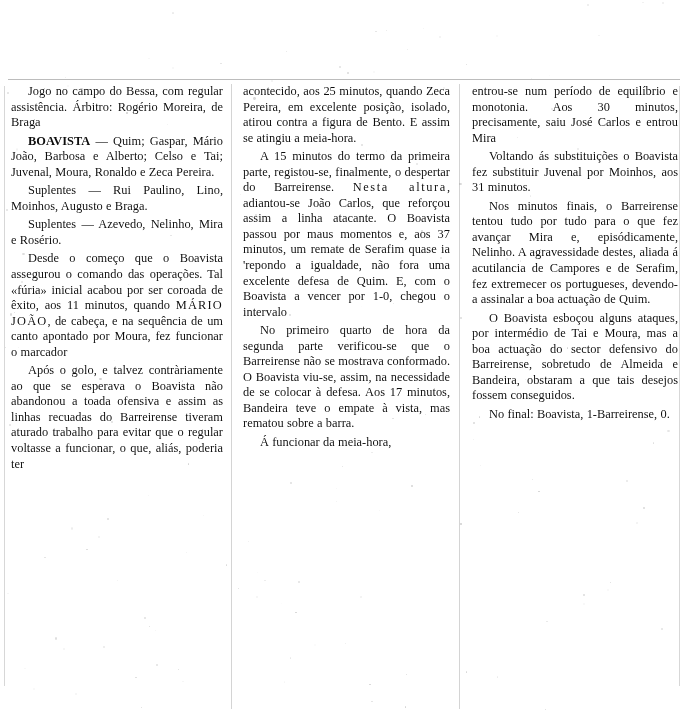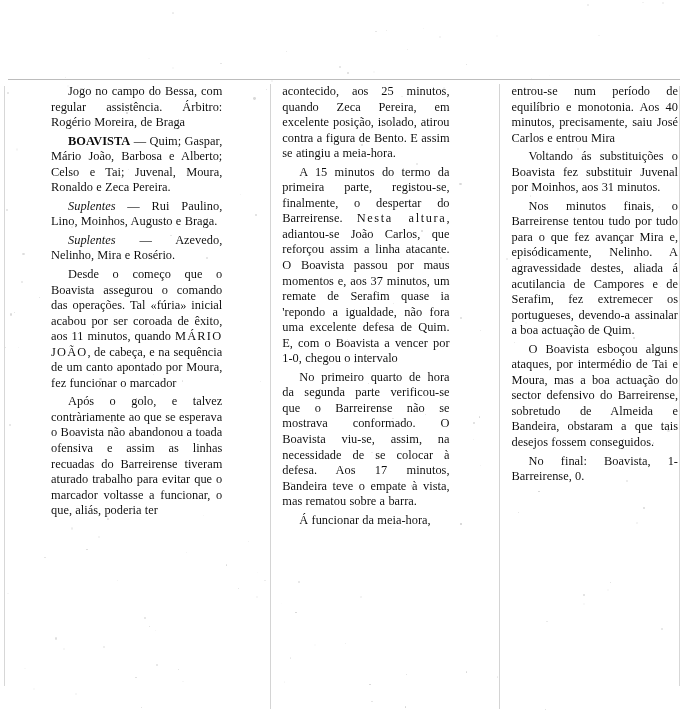--- a/index.html
+++ b/index.html
@@ -75,36 +75,35 @@
     box-sizing: border-box;
     height: 625px;
     overflow: hidden;
     font-size: 12.4px;
     line-height: 15.55px;
     text-align: justify;
     text-justify: inter-word;
     word-spacing: 0.2px;
     hyphens: none;
     color: #141414;
-    margin-left: 40px;
   }
   .col-1 { width: 231px; padding: 0 8px 0 11px; }
   .col-2 { width: 228px; padding: 0 9px 0 11px; border-left: 1px solid #cfcfcf; }
   .col-3 { width: 229px; padding: 0 10px 0 12px; border-left: 1px solid #cfcfcf; }
 
   .col p {
     margin: 0;
     text-indent: 17px;
   }
   .col p + p { margin-top: 3px; }
 
   .col p.cont { text-indent: 0; }
 
   .lineup-team { font-weight: 700; }
-  .subs-label { font-style: italic; }
+  .subs-label { }
   .scorer { letter-spacing: 1.2px; font-weight: 400; }
   .spaced { letter-spacing: 1.6px; }
 
   
   .speckle {
     position: absolute;
     pointer-events: none;
     background: #8e8e8e;
     border-radius: 50%;
     opacity: 0.45;
@@ -137,32 +136,32 @@
   <div class="edge-line-right"></div>
 
   <div class="columns">
 
     <div class="col col-1">
       <p>Jogo no campo do Bessa, com regular assistência. Árbitro: Rogério Moreira, de Braga</p>
       <p><span class="lineup-team">BOAVISTA</span> — Quim; Gaspar, Mário João, Barbosa e Alberto; Celso e Tai; Juvenal, Moura, Ronaldo e Zeca Pereira.</p>
       <p><span class="subs-label">Suplentes</span> — Rui Paulino, Lino, Moinhos, Augusto e Braga.</p>
       <p><span class="subs-label">Suplentes</span> — Azevedo, Nelinho, Mira e Rosério.</p>
       <p>Desde o começo que o Boavista assegurou o comando das operações. Tal «fúria» inicial acabou por ser coroada de êxito, aos 11 minutos, quando <span class="scorer">MÁRIO JOÃO</span>, de cabeça, e na sequência de um canto apontado por Moura, fez funcionar o marcador</p>
-      <p>Após o golo, e talvez contràriamente ao que se esperava o Boavista não abandonou a toada ofensiva e assim as linhas recuadas do Barreirense tiveram aturado trabalho para evitar que o marcador voltasse a funcionar, o que, aliás, poderia ter</p>
+      <p>Após o golo, e talvez contràriamente ao que se esperava o Boavista não abandonou a toada ofensiva e assim as linhas recuadas do Barreirense tiveram aturado trabalho para evitar que o regular voltasse a funcionar, o que, aliás, poderia ter</p>
     </div>
 
     <div class="col col-2">
       <p class="cont">acontecido, aos 25 minutos, quando Zeca Pereira, em excelente posição, isolado, atirou contra a figura de Bento. E assim se atingiu a meia-hora.</p>
       <p>A 15 minutos do termo da primeira parte, registou-se, finalmente, o despertar do Barreirense. <span class="spaced">Nesta altura</span>, adiantou-se João Carlos, que reforçou assim a linha atacante. O Boavista passou por maus momentos e, aos 37 minutos, um remate de Serafim quase ia 'repondo a igualdade, não fora uma excelente defesa de Quim. E, com o Boavista a vencer por 1-0, chegou o intervalo</p>
       <p>No primeiro quarto de hora da segunda parte verificou-se que o Barreirense não se mostrava conformado. O Boavista viu-se, assim, na necessidade de se colocar à defesa. Aos 17 minutos, Bandeira teve o empate à vista, mas rematou sobre a barra.</p>
       <p>Á funcionar da meia-hora,</p>
     </div>
 
     <div class="col col-3">
-      <p class="cont">entrou-se num período de equilíbrio e monotonia. Aos 40 minutos, precisamente, saiu José Carlos e entrou Mira</p>
+      <p class="cont">entrou-se num período de equilíbrio e monotonia. Aos 30 minutos, precisamente, saiu José Carlos e entrou Mira</p>
       <p>Voltando ás substituições o Boavista fez substituir Juvenal por Moinhos, aos 31 minutos.</p>
       <p>Nos minutos finais, o Barreirense tentou tudo por tudo para o que fez avançar Mira e, episódicamente, Nelinho. A agravessidade destes, aliada á acutilancia de Campores e de Serafim, fez extremecer os portugueses, devendo-a assinalar a boa actuação de Quim.</p>
       <p>O Boavista esboçou alguns ataques, por intermédio de Tai e Moura, mas a boa actuação do sector defensivo do Barreirense, sobretudo de Almeida e Bandeira, obstaram a que tais desejos fossem conseguidos.</p>
       <p>No final: Boavista, 1-Barreirense, 0.</p>
     </div>
 
   </div>
 
 <div class="speckle" style="width: 0.958796px; height: 0.958796px; left: 393.014px; top: 303.324px; opacity: 0.39;"></div>
     <div class="speckle" style="width: 1.8948px; height: 1.8948px; left: 438.678px; top: 36.1523px; opacity: 0.21;"></div>

